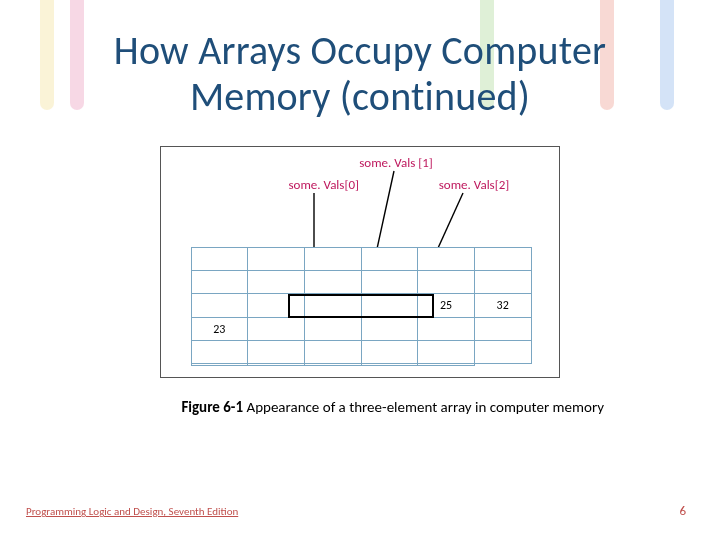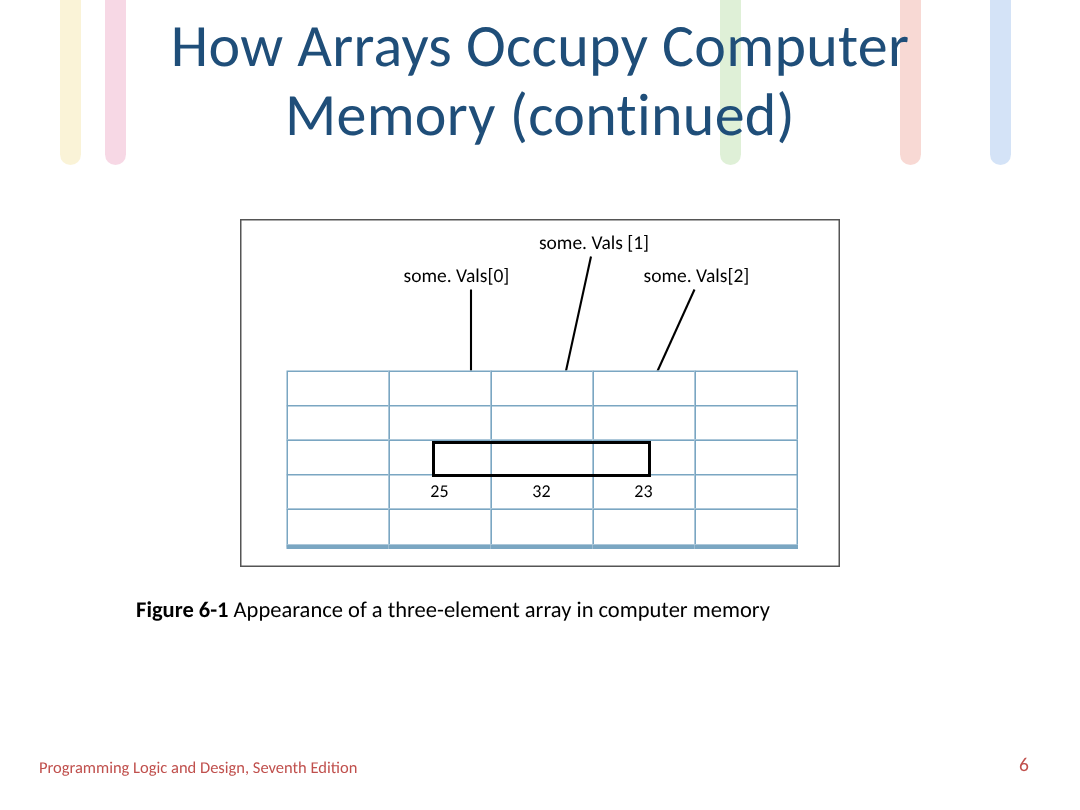--- a/index.html
+++ b/index.html
@@ -28,58 +28,58 @@
   .a5 { left: 660px; background: #3a7fd9; }
 
   .title {
     position: relative;
     z-index: 1;
     text-align: center;
     font-size: 40px;
     line-height: 1.15;
     font-weight: 400;
     color: #1f4e79;
-    padding: 8px 40px 0 40px;
+    padding: 28px 40px 0 40px;
     letter-spacing: 0.2px;
   }
 
   .figure-box {
     position: absolute;
     left: 160px; top: 146px;
     width: 400px; height: 232px;
     border: 1px solid #555;
     background: #fff;
   }
 
   
   .lbl {
     position: absolute;
     font-family: Calibri, Arial, sans-serif;
     font-size: 13px;
-    color: #000000;
+    color: #be185d;
     white-space: nowrap;
   }
   .lbl-top    { left: 190px; top: 8px;  text-align: center; width: 90px; }
-  .lbl-left   { left: 108px; top: 30px; text-align: left; width: 90px; }
-  .lbl-right  { left: 268px; top: 30px; text-align: left; width: 90px; }
+  .lbl-left   { left: 108px; top: 30px; text-align: right; width: 90px; }
+  .lbl-right  { left: 268px; top: 30px; text-align: center; width: 90px; }
 
   
   .arrows {
     position: absolute;
     left: 0; top: 0; width: 400px; height: 232px;
     pointer-events: none;
   }
 
   
   .grid {
     position: absolute;
     left: 30px; top: 100px;
     width: 340px; height: 118px;
     display: grid;
-    grid-template-columns: repeat(5, 1fr);
+    grid-template-columns: repeat(6, 1fr);
     grid-template-rows: repeat(5, 1fr);
   }
   .grid .cell {
     border: 1px solid #7aa6c2;
     margin: -0.5px;
     background: #fff;
     display: flex;
     align-items: center;
     justify-content: center;
     font-size: 12px;
@@ -89,31 +89,32 @@
   .array-outline {
     position: absolute;
     border: 2px solid #000;
     pointer-events: none;
   }
 
   .caption {
     position: absolute;
     left: 0; width: 604px;
     top: 398px;
-    text-align: center;
+    text-align: right;
     font-size: 15px;
     color: #000;
   }
   .caption .fig-label { font-weight: 700; }
 
   .footer-left {
     position: absolute;
     left: 26px; bottom: 22px;
     font-size: 11px;
     color: #c0504d;
+    text-decoration: underline;
   }
   .footer-right {
     position: absolute;
     right: 34px; bottom: 22px;
     font-size: 13px;
     color: #c0504d;
   }
 </style>
 </head>
 <body>

